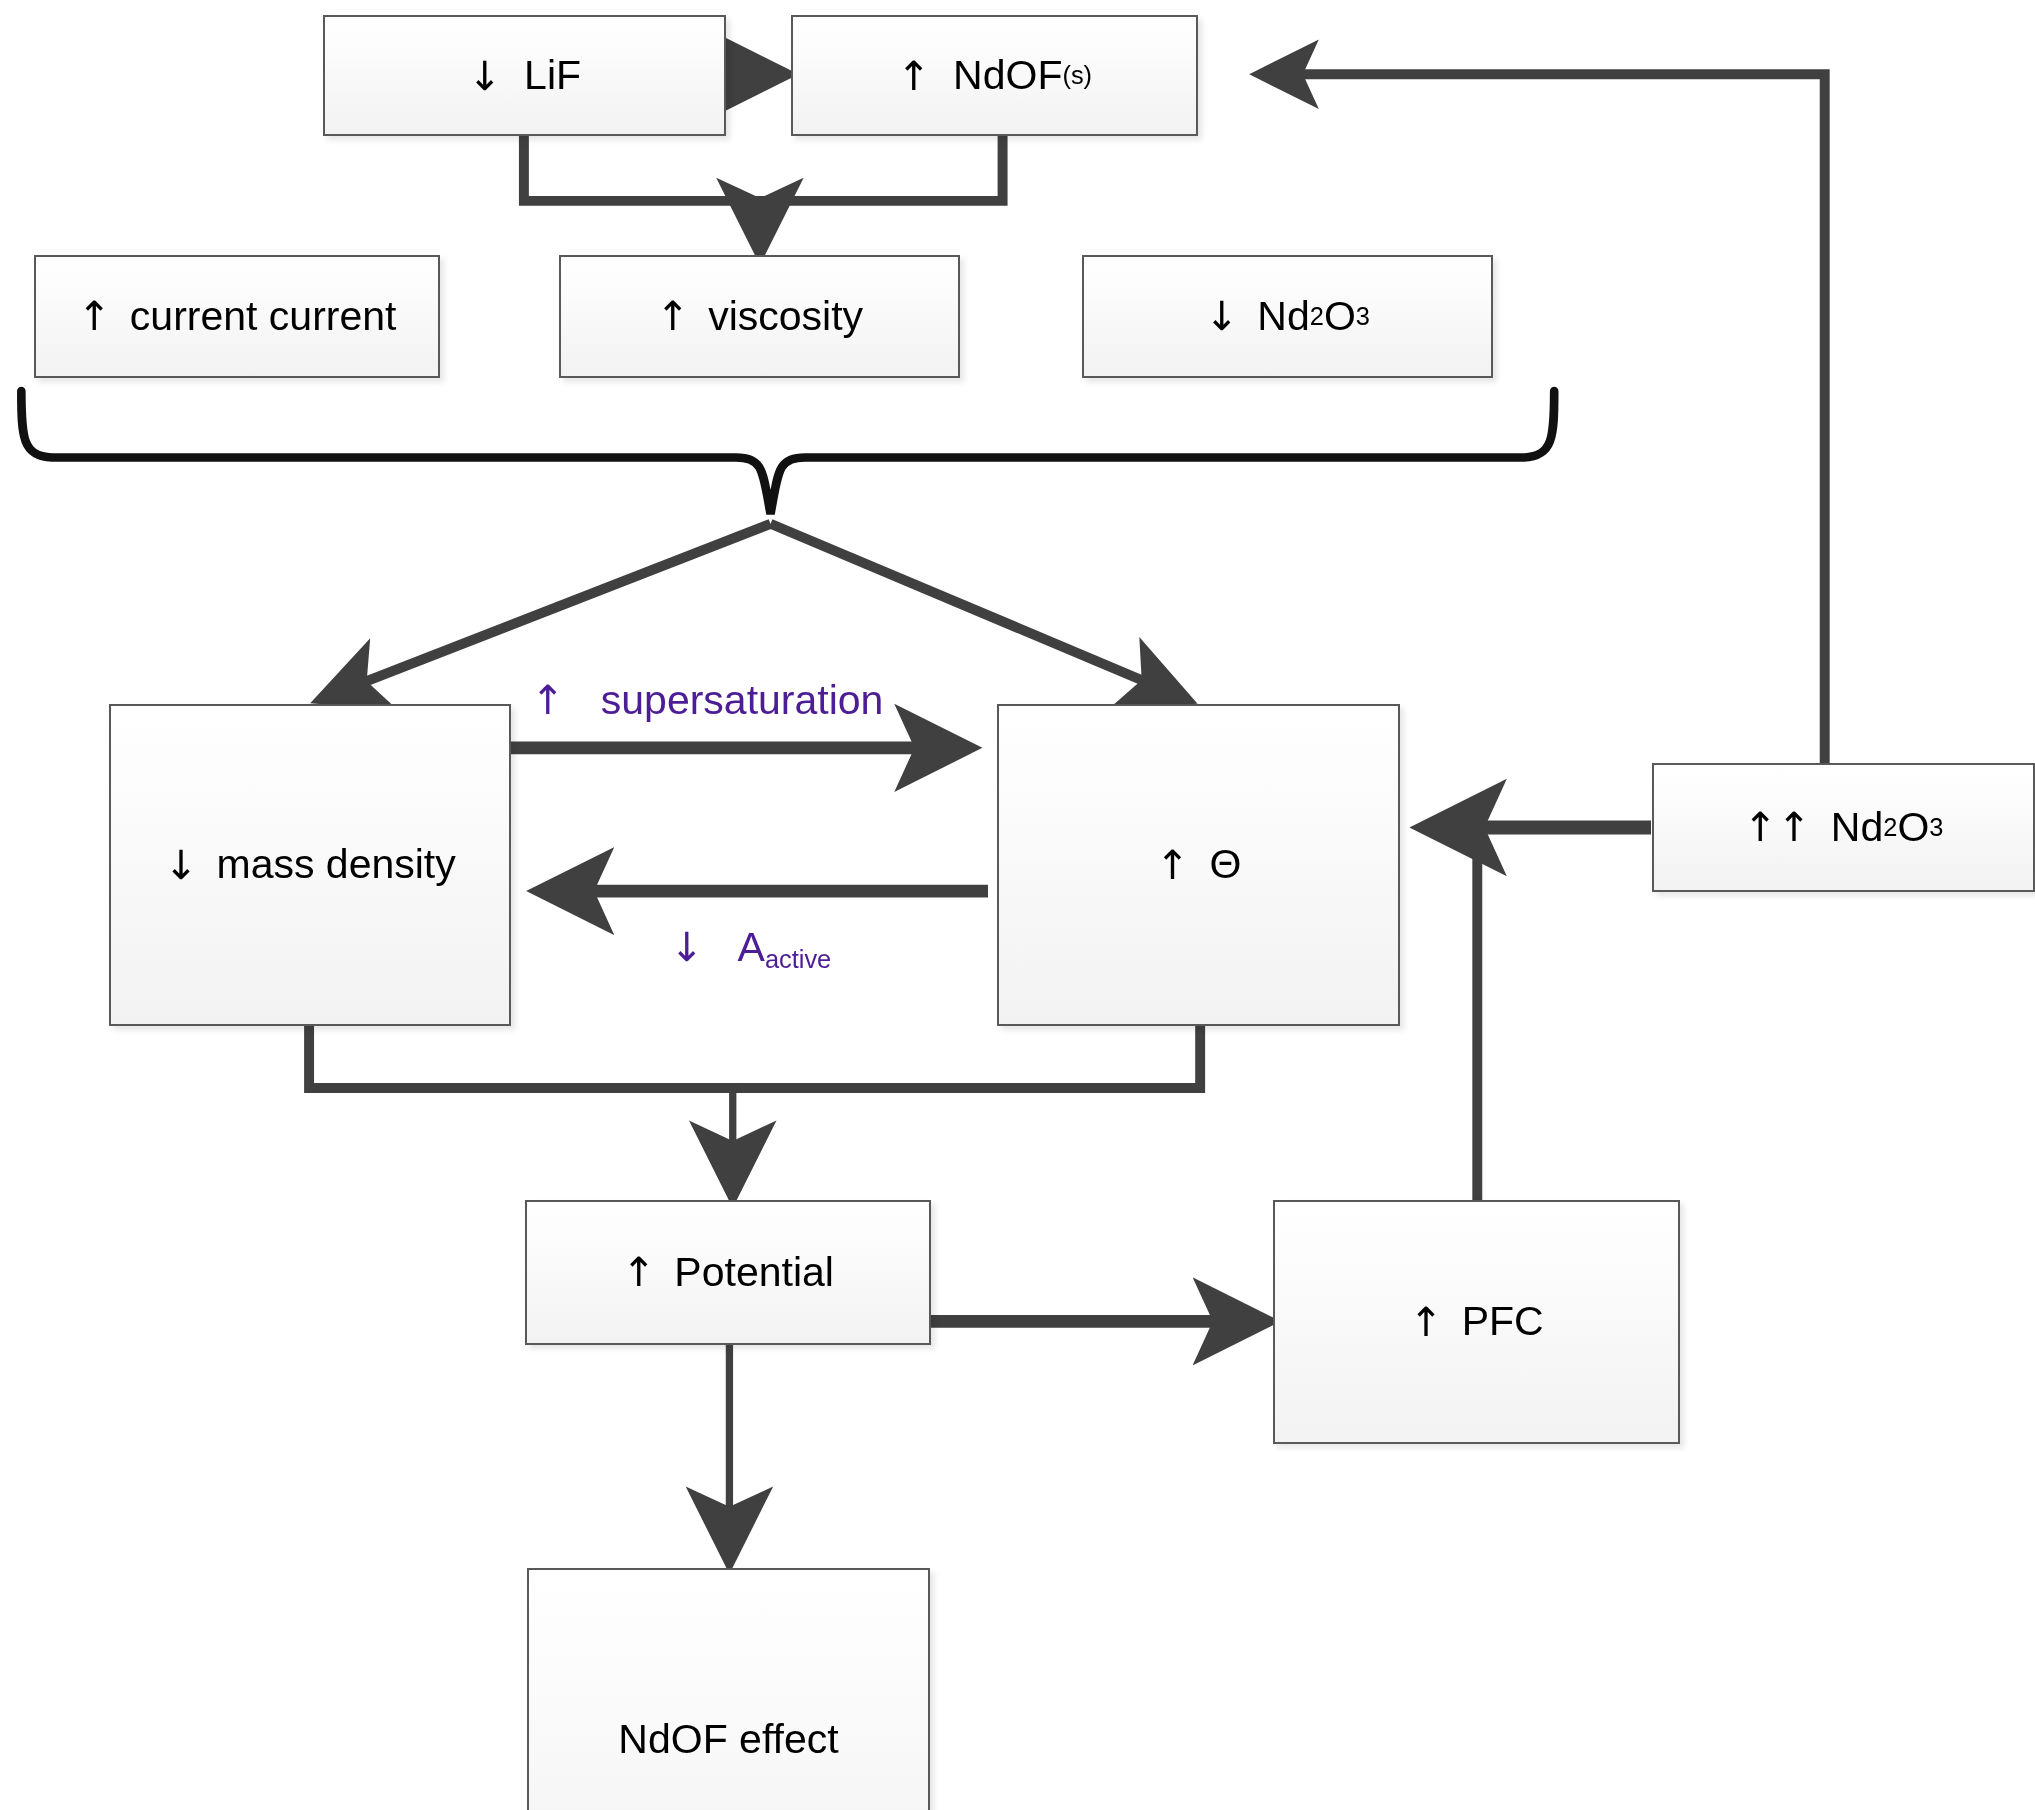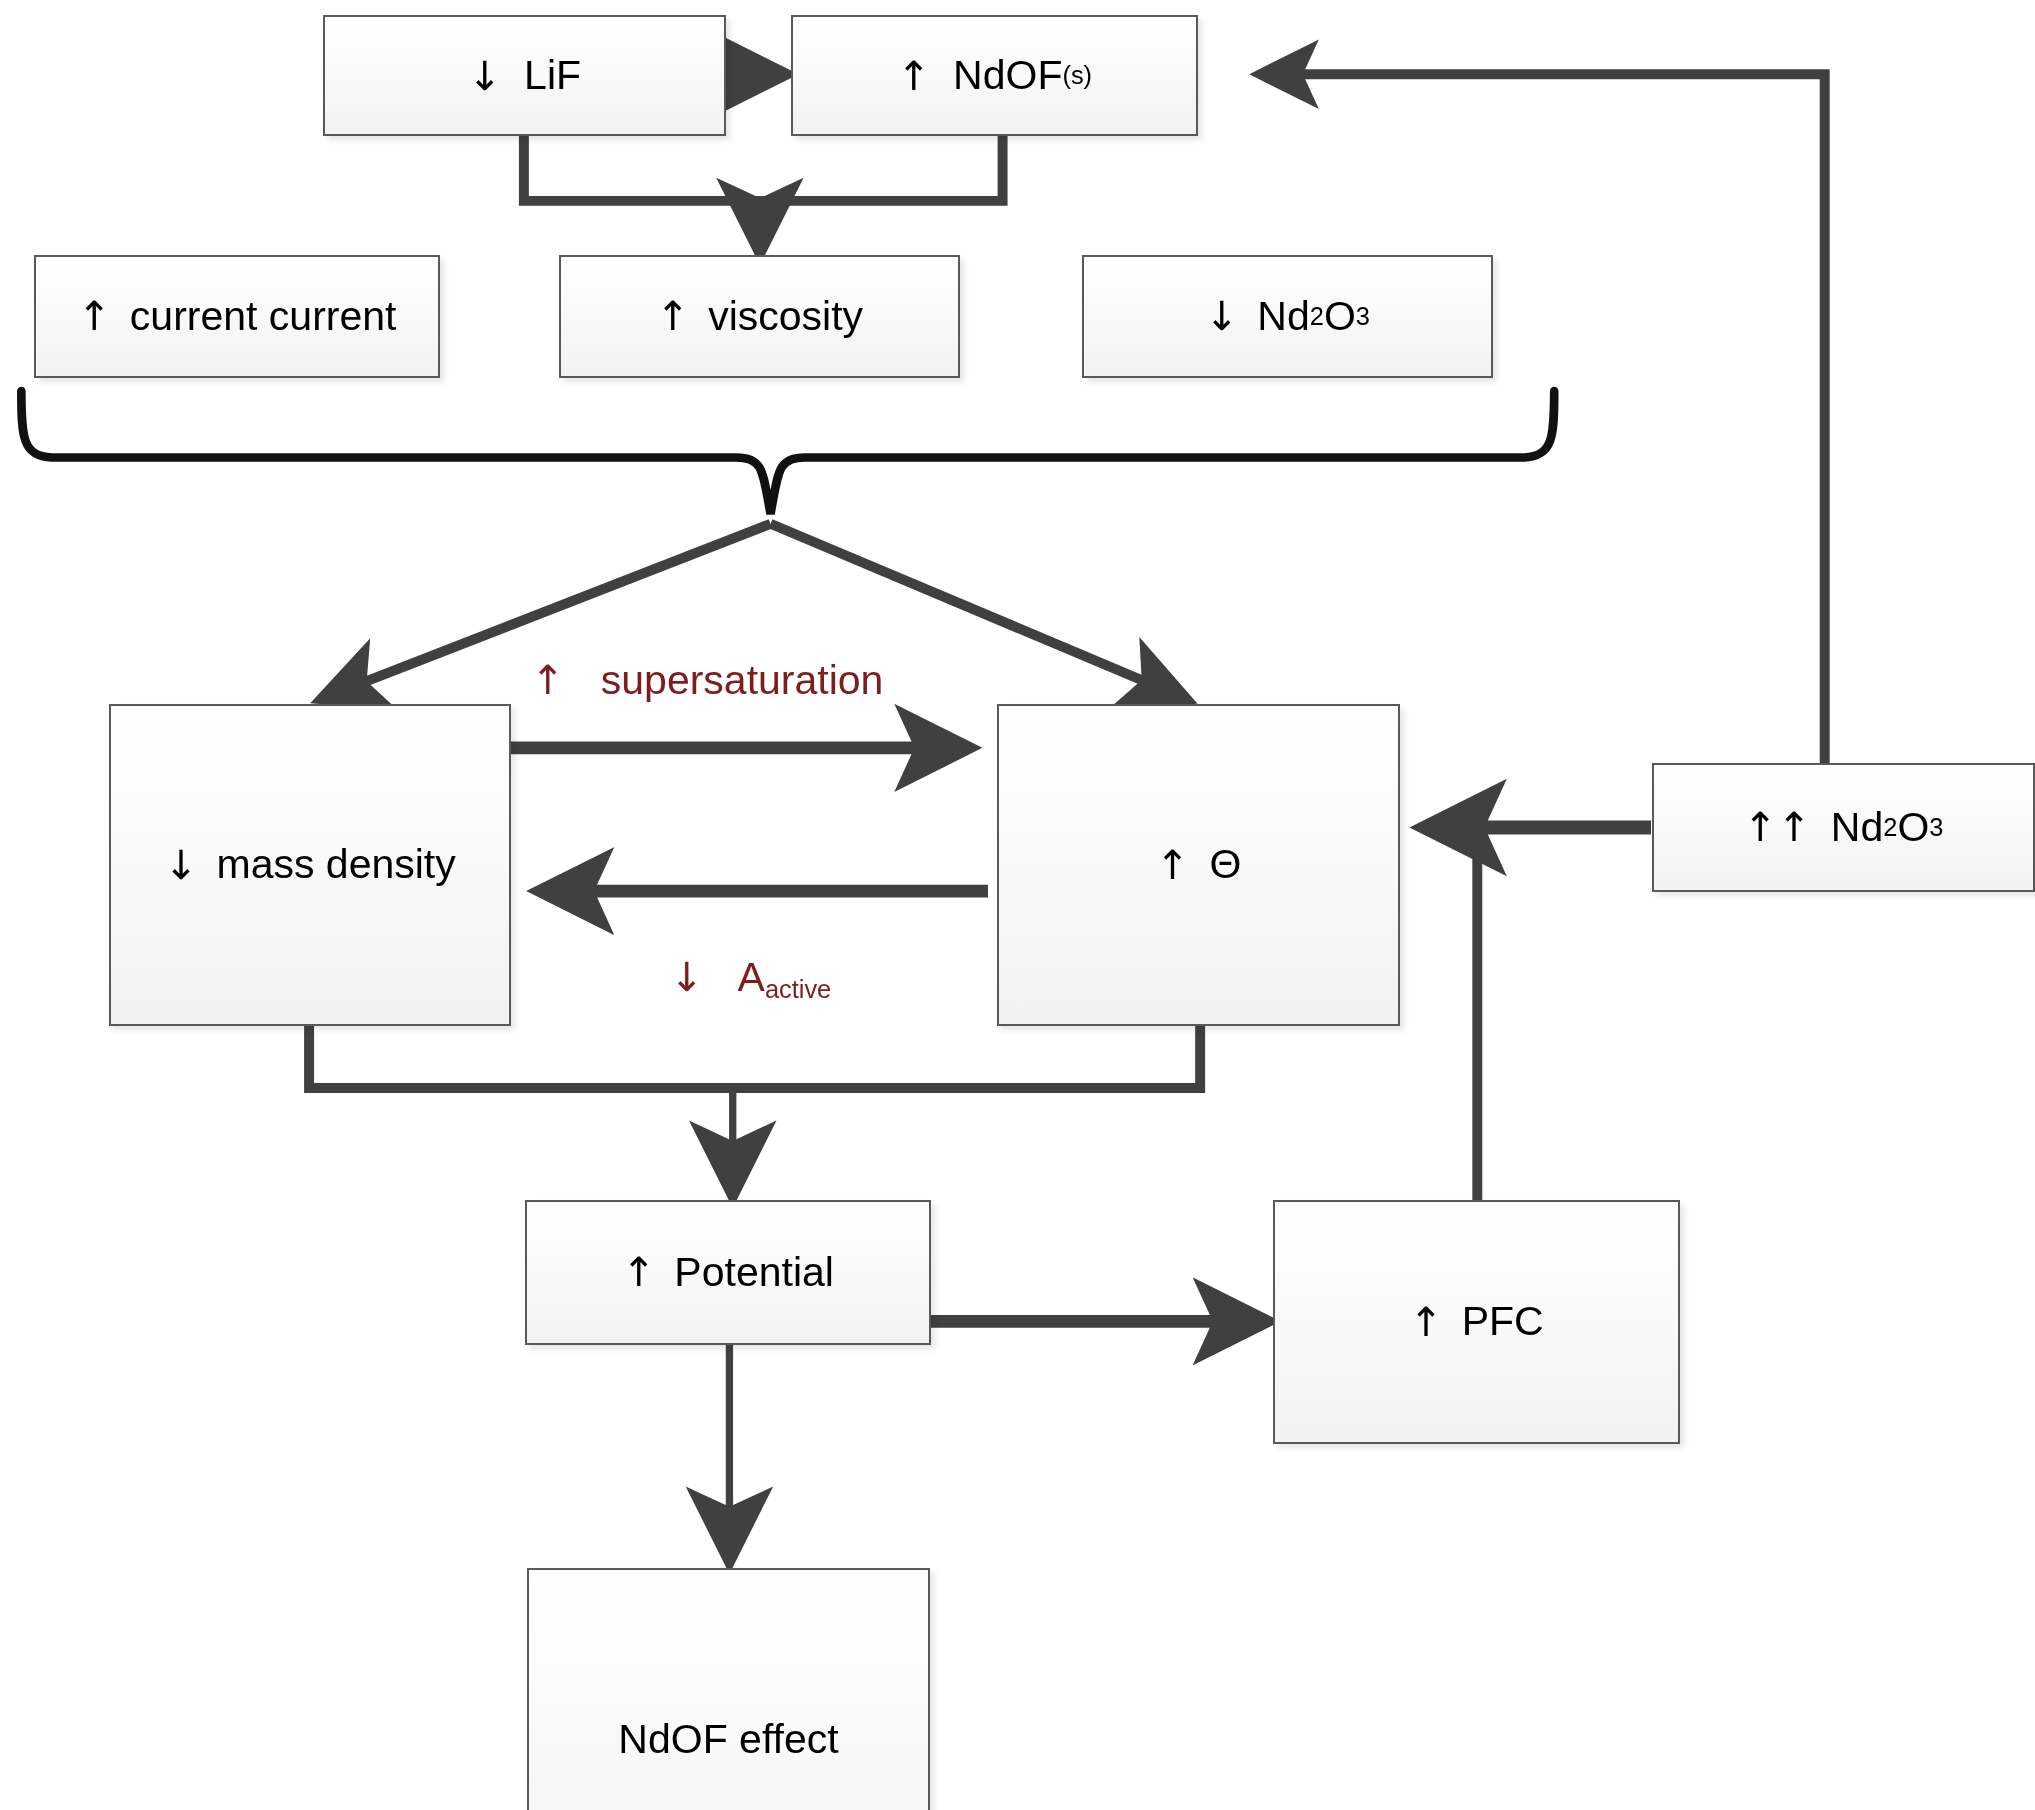--- a/index.html
+++ b/index.html
@@ -33,24 +33,25 @@
     justify-content: center;
     color: #000000;
     font-family: "Liberation Sans", sans-serif;
     font-size: 41px;
     line-height: 1.1;
     text-align: center;
     white-space: nowrap;
   }
   .edge-label {
     position: absolute;
-    color: #7f1d1d;
+    color: #4c1d95;
     font-family: "Liberation Sans", sans-serif;
     font-size: 41px;
     white-space: nowrap;
+    margin-top: 20px;
   }
   sub {
     font-size: 0.62em;
     vertical-align: -0.28em;
   }
   .arrow-glyph {
     font-family: "DejaVu Sans", sans-serif;
     font-size: 0.98em;
   }
 </style>
@@ -205,20 +206,20 @@
   <div class="node" style="left:527px; top:1568px; width:403px; height:344px;">
     <span>NdOF effect</span>
   </div>
 
   <div class="edge-label" style="left:531px; top:657px;">
     <span class="arrow-glyph">↑</span>
     <span style="display:inline-block;width:13.3px"></span>
     <span>supersaturation</span>
   </div>
 
-  <div class="edge-label" style="left:670px; top:954px;">
+  <div class="edge-label" style="left:670px; top:904px;">
     <span class="arrow-glyph">↓</span>
     <span style="display:inline-block;width:13.3px"></span>
     <span>A</span><sub>active</sub>
   </div>
 
 </div>
 
 
 </body></html>

